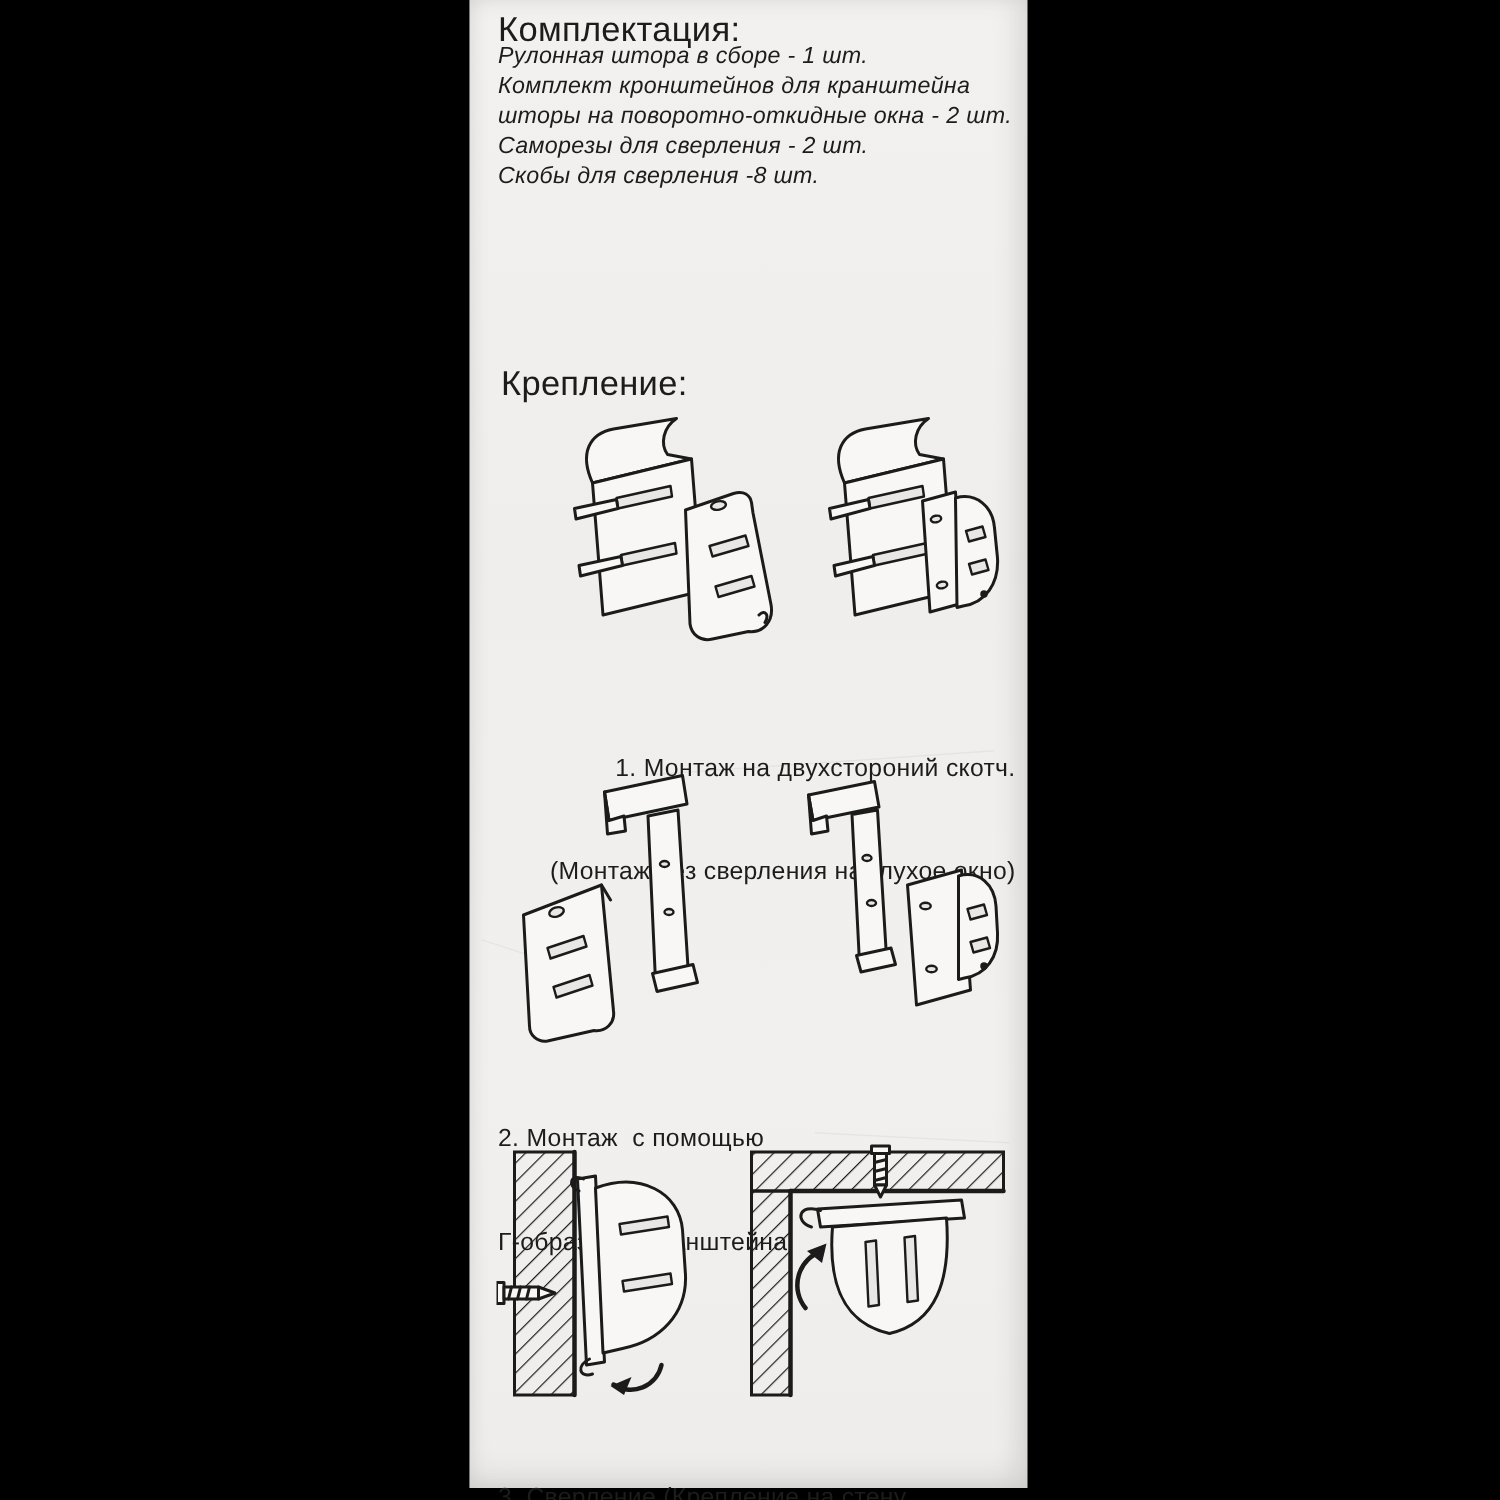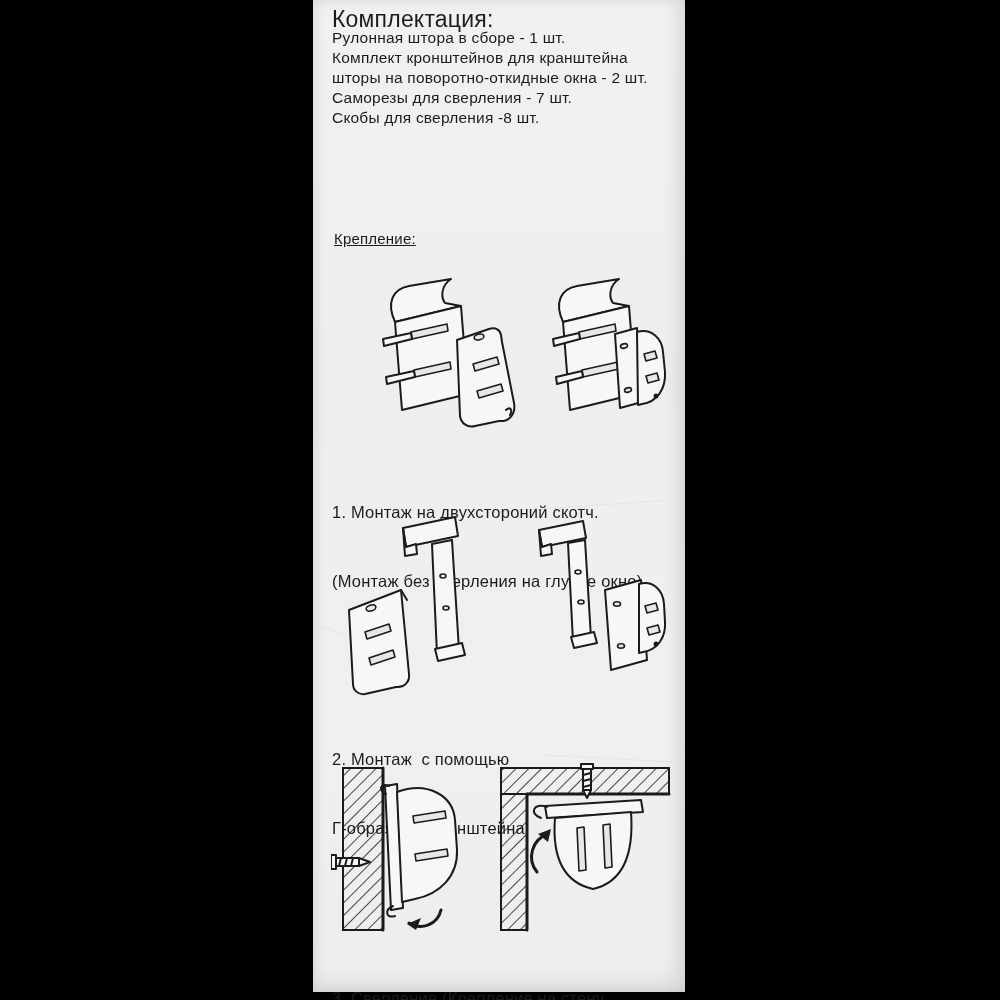--- a/index.html
+++ b/index.html
@@ -15,30 +15,30 @@
     position:absolute;left:313px;top:0;width:372px;height:992px;
     background:linear-gradient(180deg,#f2f1ef 0%,#efeeec 38%,#f1f0ee 72%,#eeedeb 100%);
     box-shadow:inset -9px 0 16px rgba(0,0,0,0.07), inset 4px 0 10px rgba(0,0,0,0.04), inset 0 -12px 18px rgba(0,0,0,0.05);
   }
   .crease{position:absolute;background:rgba(0,0,0,0.045);pointer-events:none;}
   .crease.c1{left:120px;top:508px;width:230px;height:1px;transform:rotate(-4deg);}
   .crease.c2{left:6px;top:640px;width:90px;height:1px;transform:rotate(18deg);}
   .crease.c3{left:230px;top:758px;width:130px;height:1px;transform:rotate(3deg);}
 
   .kit-title{position:absolute;left:19px;top:6px;font-size:23px;letter-spacing:.2px;}
-  .kit-list{position:absolute;left:19px;top:28px;width:345px;font-size:15.5px;line-height:20px;letter-spacing:.2px;}
-  .mount-title{position:absolute;left:21px;top:230px;font-size:15px;letter-spacing:.2px;text-decoration:underline;}
+  .kit-list{position:absolute;left:19px;top:28px;width:345px;font-size:15.5px;line-height:20px;letter-spacing:.2px;font-style:italic;}
+  .mount-title{position:absolute;left:21px;top:242px;font-size:23px;letter-spacing:.2px;}
 
   .fig{position:absolute;left:18px;width:340px;}
   .fig1{top:276px;height:170px;}
   .fig2{top:512px;height:190px;}
   .fig3{top:762px;height:175px;}
 
   .caption{position:absolute;left:19px;width:345px;font-size:16.5px;line-height:23px;white-space:pre-wrap;letter-spacing:.2px;}
-  .cap1{top:455px;}
+  .cap1{top:455px;text-align:right;}
   .cap2{top:702px;}
   .cap3{top:941px;}
 
   svg{display:block;}
   .ln{stroke:#1b1b1b;stroke-width:2;fill:none;stroke-linejoin:round;stroke-linecap:round;}
   .pc{stroke:#1b1b1b;stroke-width:2;fill:#f8f7f5;stroke-linejoin:round;stroke-linecap:round;}
   .sl{stroke:#1b1b1b;stroke-width:1.6;fill:#e8e7e5;stroke-linejoin:round;}
   .dk{fill:#1b1b1b;stroke:none;}
   .thick{stroke-width:3;}
 </style>
@@ -49,21 +49,21 @@
   <div class="crease c1"></div>
   <div class="crease c2"></div>
   <div class="crease c3"></div>
 
   <div class="kit-title">Комплектация:</div>
 
   <div class="kit-list">
     <div>Рулонная штора в сборе - 1 шт.</div>
     <div>Комплект кронштейнов для кранштейна</div>
     <div>шторы на поворотно-откидные окна - 2 шт.</div>
-    <div>Саморезы для сверления - 7 шт.</div>
+    <div>Саморезы для сверления - 2 шт.</div>
     <div>Скобы для сверления -8 шт.</div>
   </div>
 
   <div class="mount-title">Крепление:</div>
 
   <svg class="fig fig1" viewBox="0 0 340 170">
     <g>
       <path class="pc" d="M 64,46 C 55,26 62,13 78,10 L 120,3 C 111,9 109,20 114,27 L 130,30 L 64,46 Z"></path>
       <path class="pc" d="M 64,46 L 130,30 L 137,118 L 71,134 Z"></path>
       <path class="sl" d="M 80,56 L 116,48 L 117,55 L 81,63 Z"></path>

